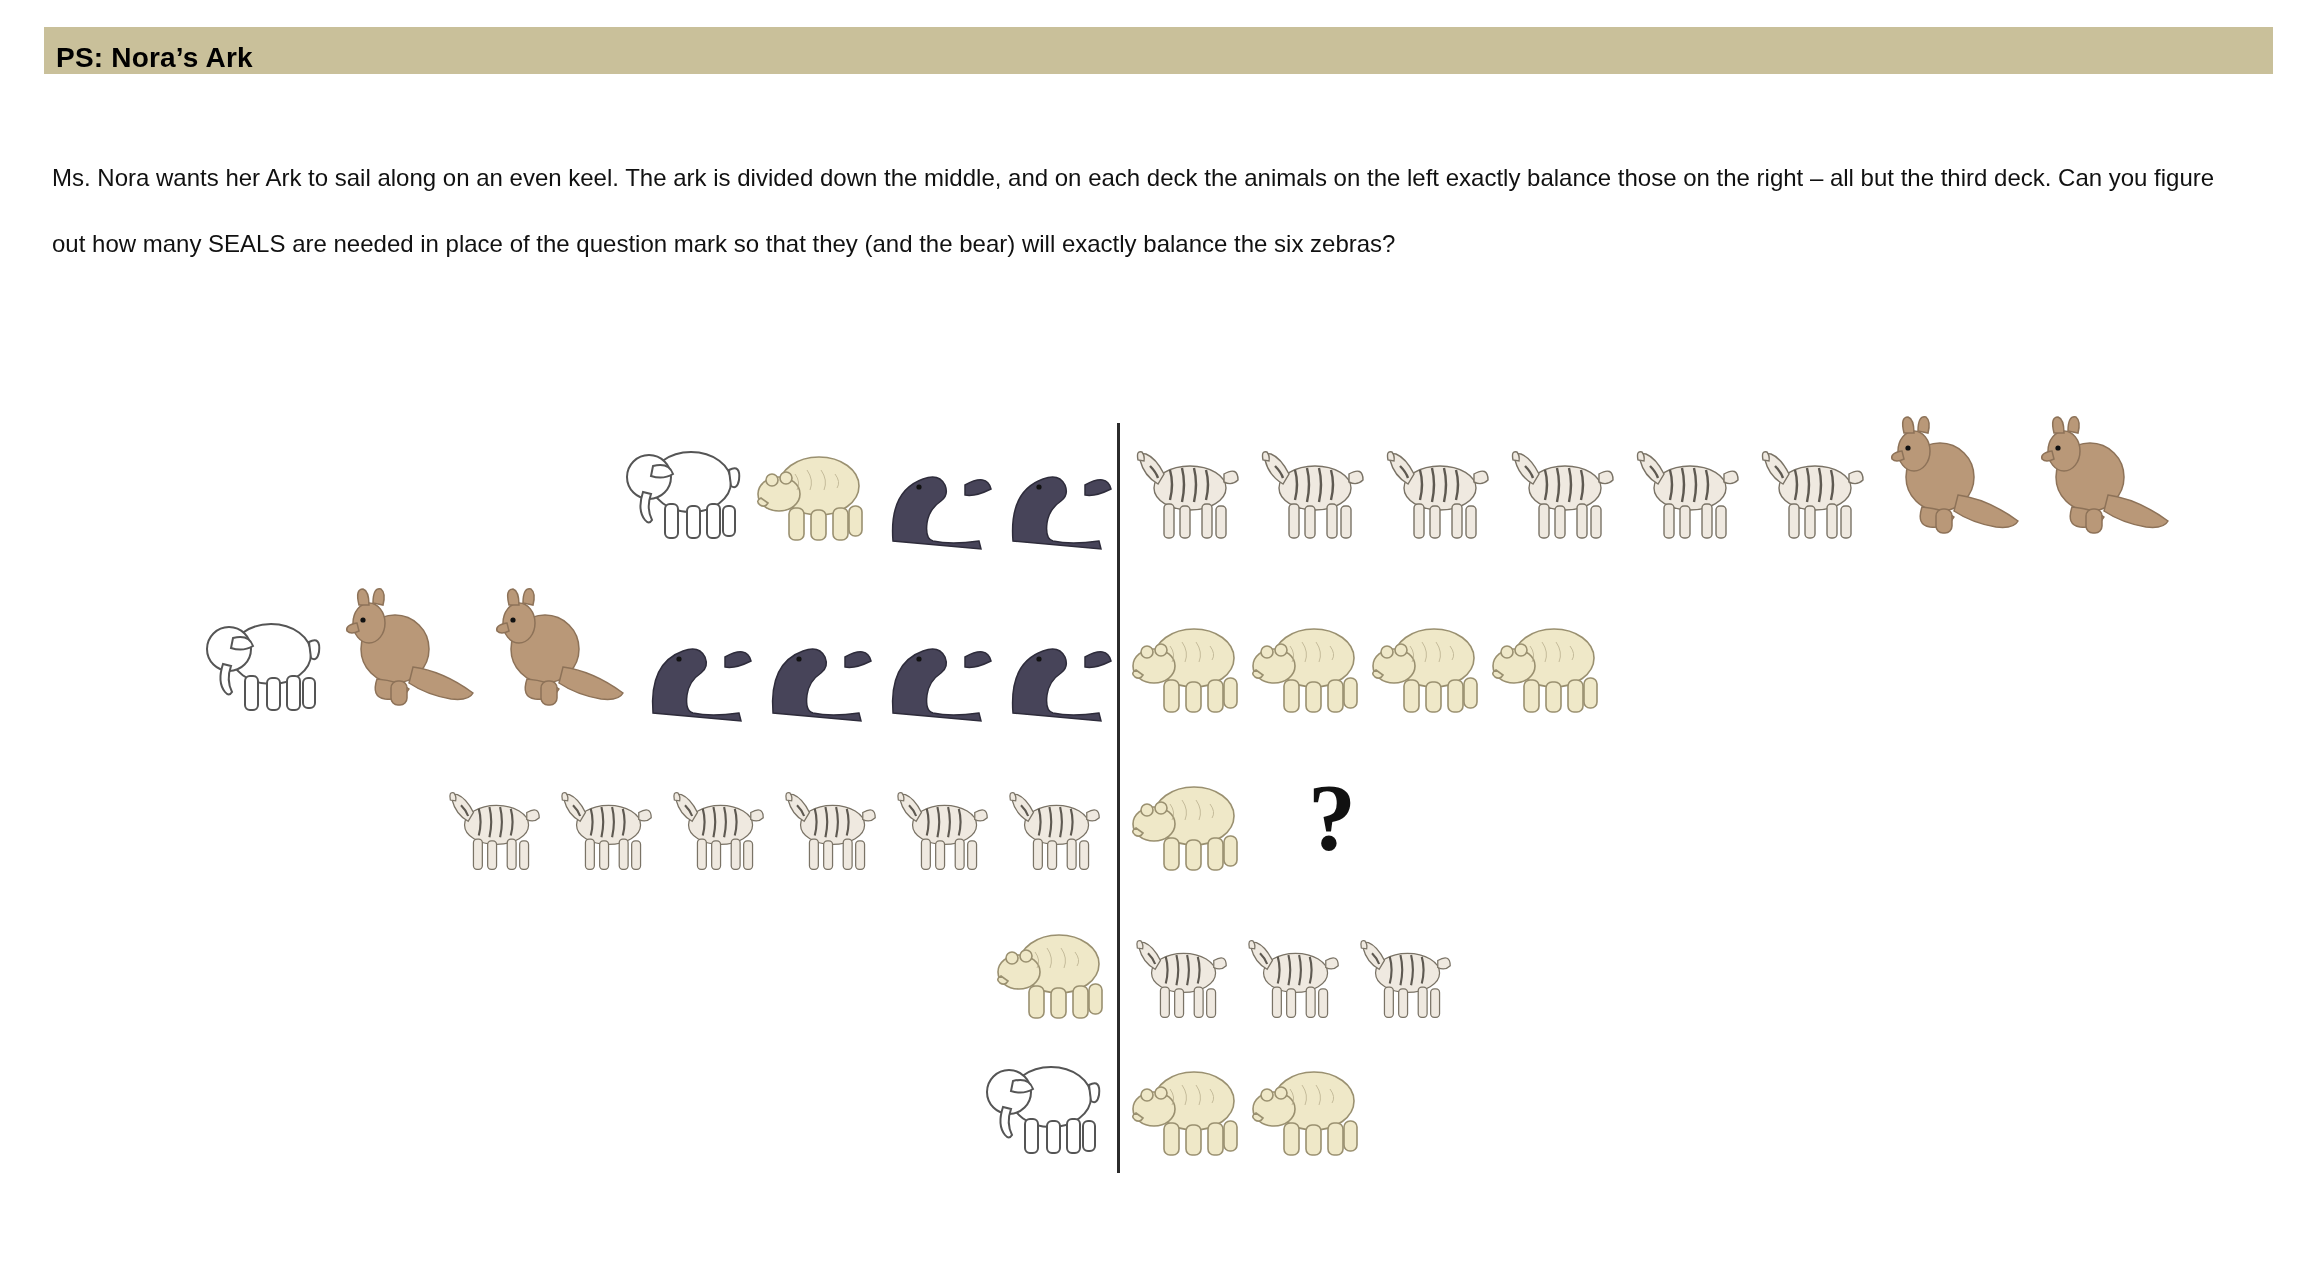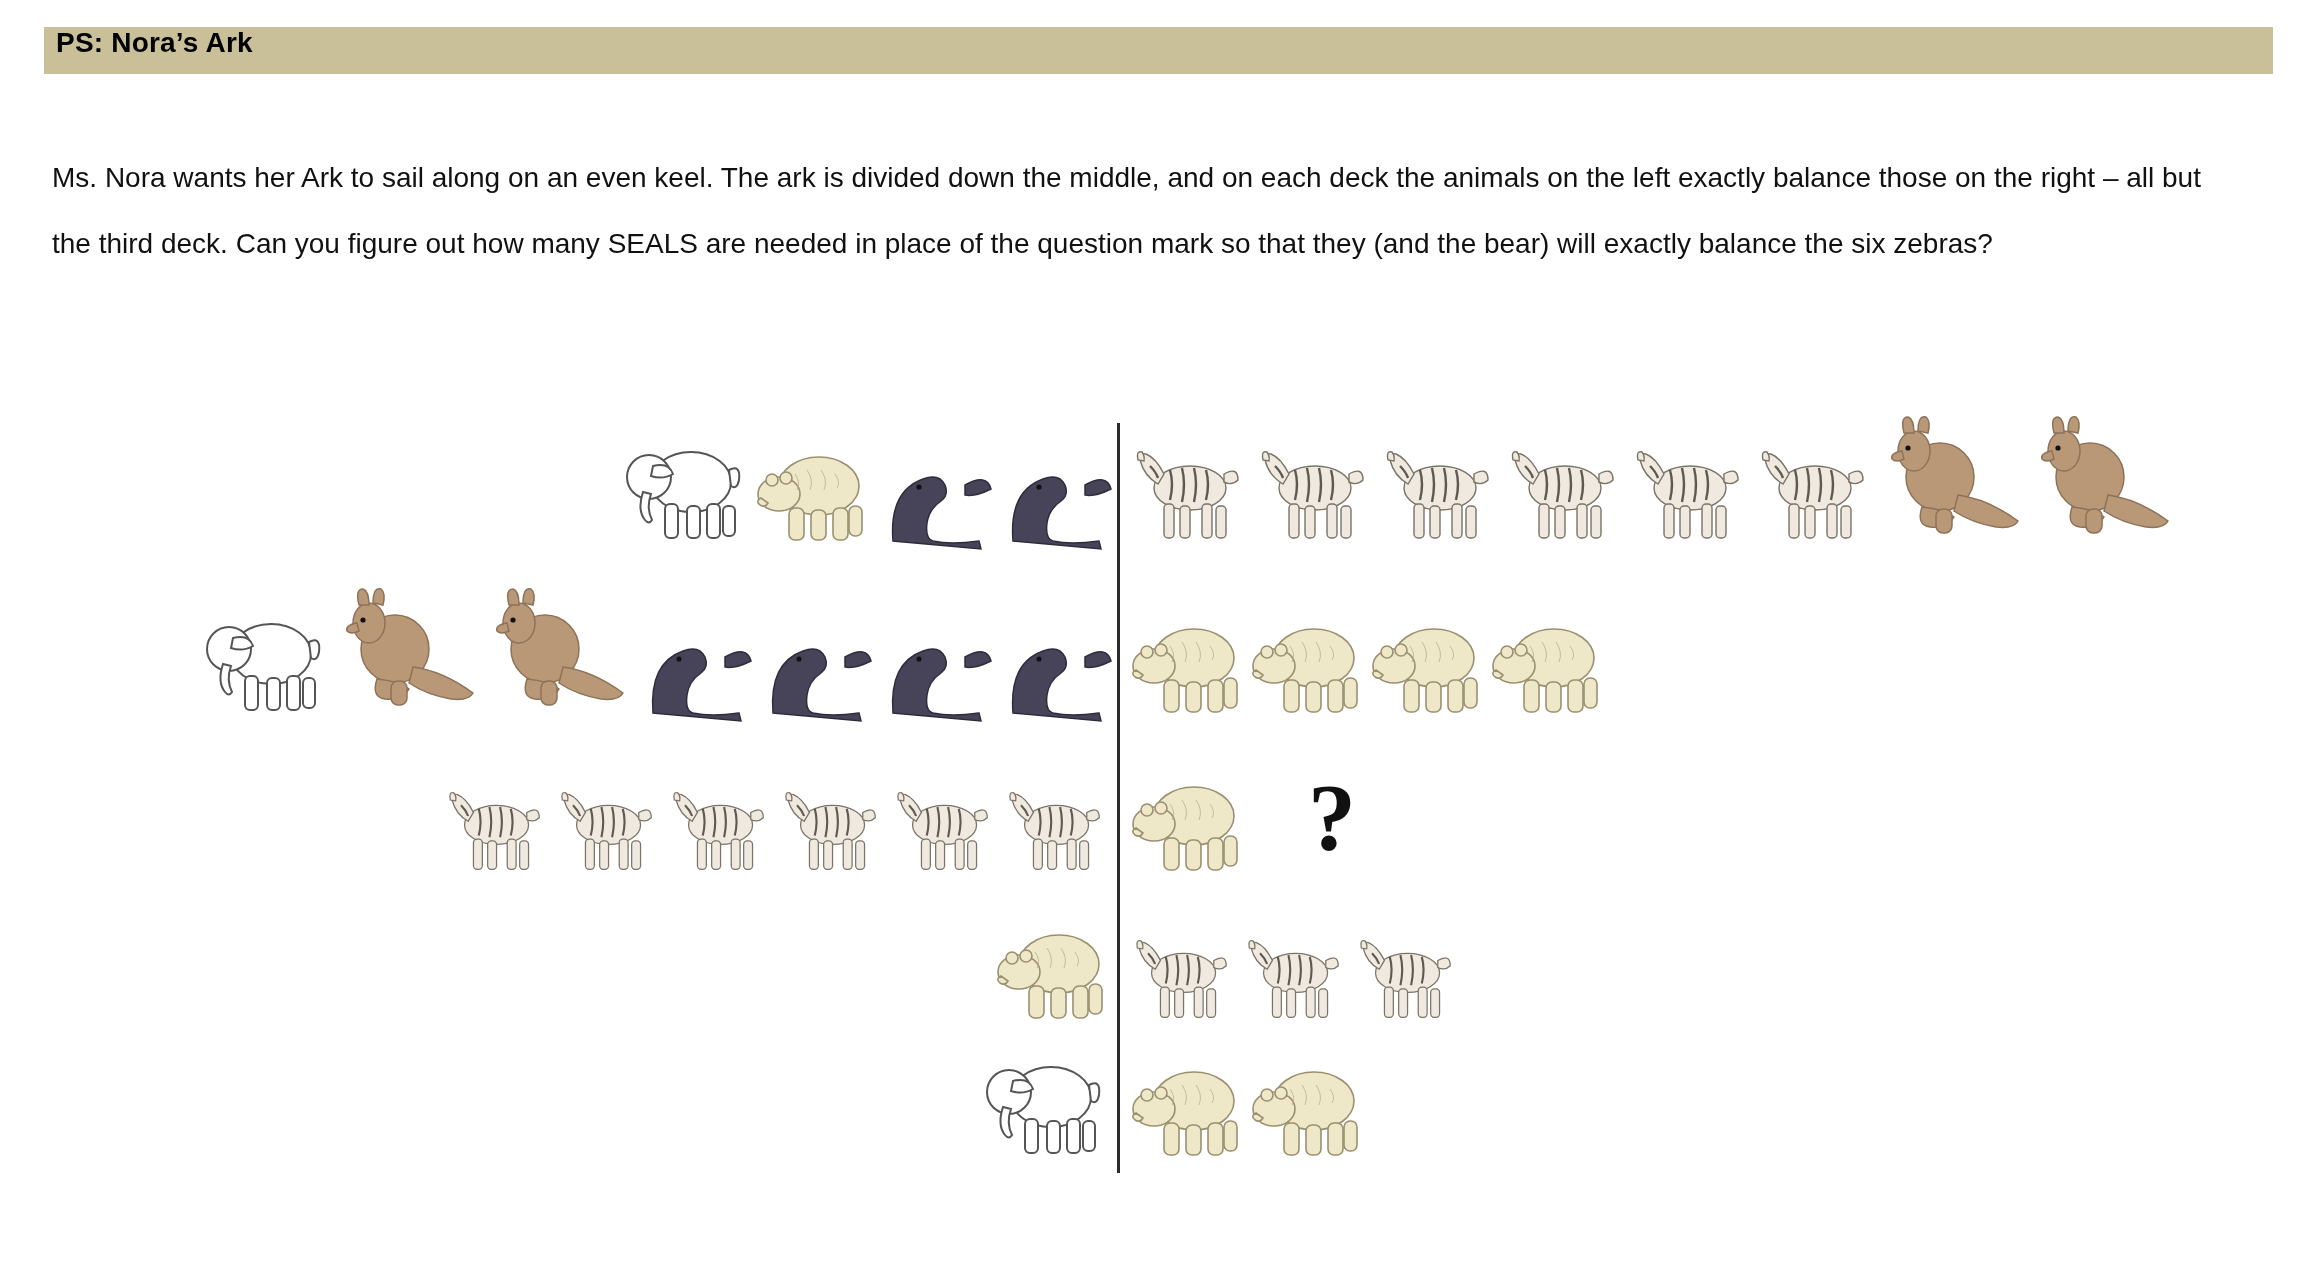--- a/index.html
+++ b/index.html
@@ -18,37 +18,37 @@
 
   
   .title-bar {
     position: absolute;
     left: 44px;
     top: 27px;
     width: 2229px;
     height: 47px;
     background: #c9c09a;
     display: flex;
-    align-items: flex-start;
+    align-items: flex-end;
   }
   .title-text {
     font-size: 28px;
     font-weight: bold;
     color: #000;
     padding-left: 12px;
     letter-spacing: 0.2px;
   }
 
   
   .prompt {
     position: absolute;
     left: 52px;
     top: 145px;
     width: 2185px;
-    font-size: 28px;
+    font-size: 24px;
     line-height: 66px;
     color: #111;
   }
 
   
   .scale-area {
     position: absolute;
     left: 0;
     top: 410px;
     width: 2318px;

